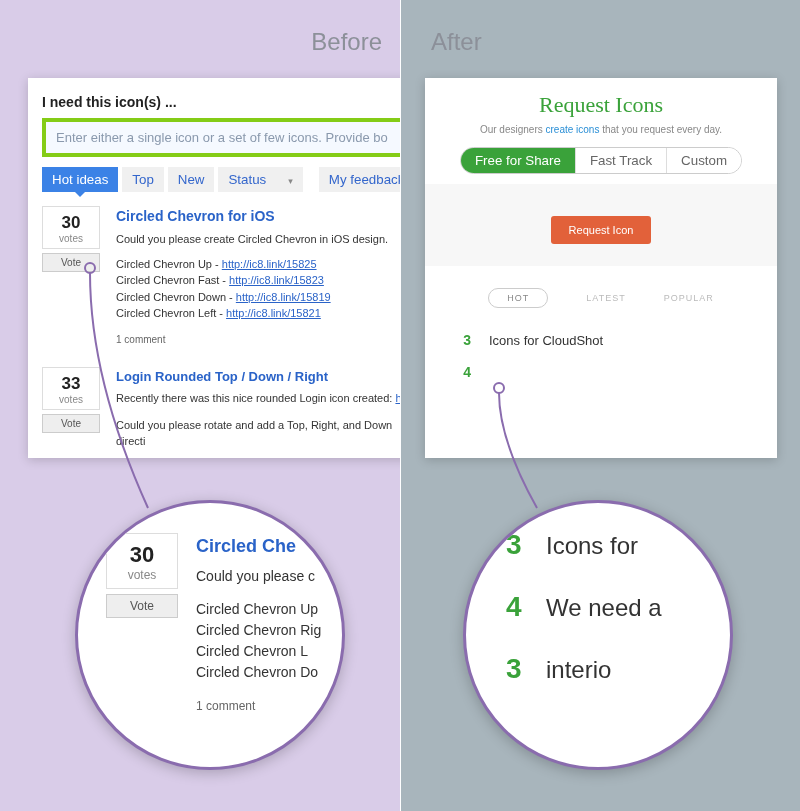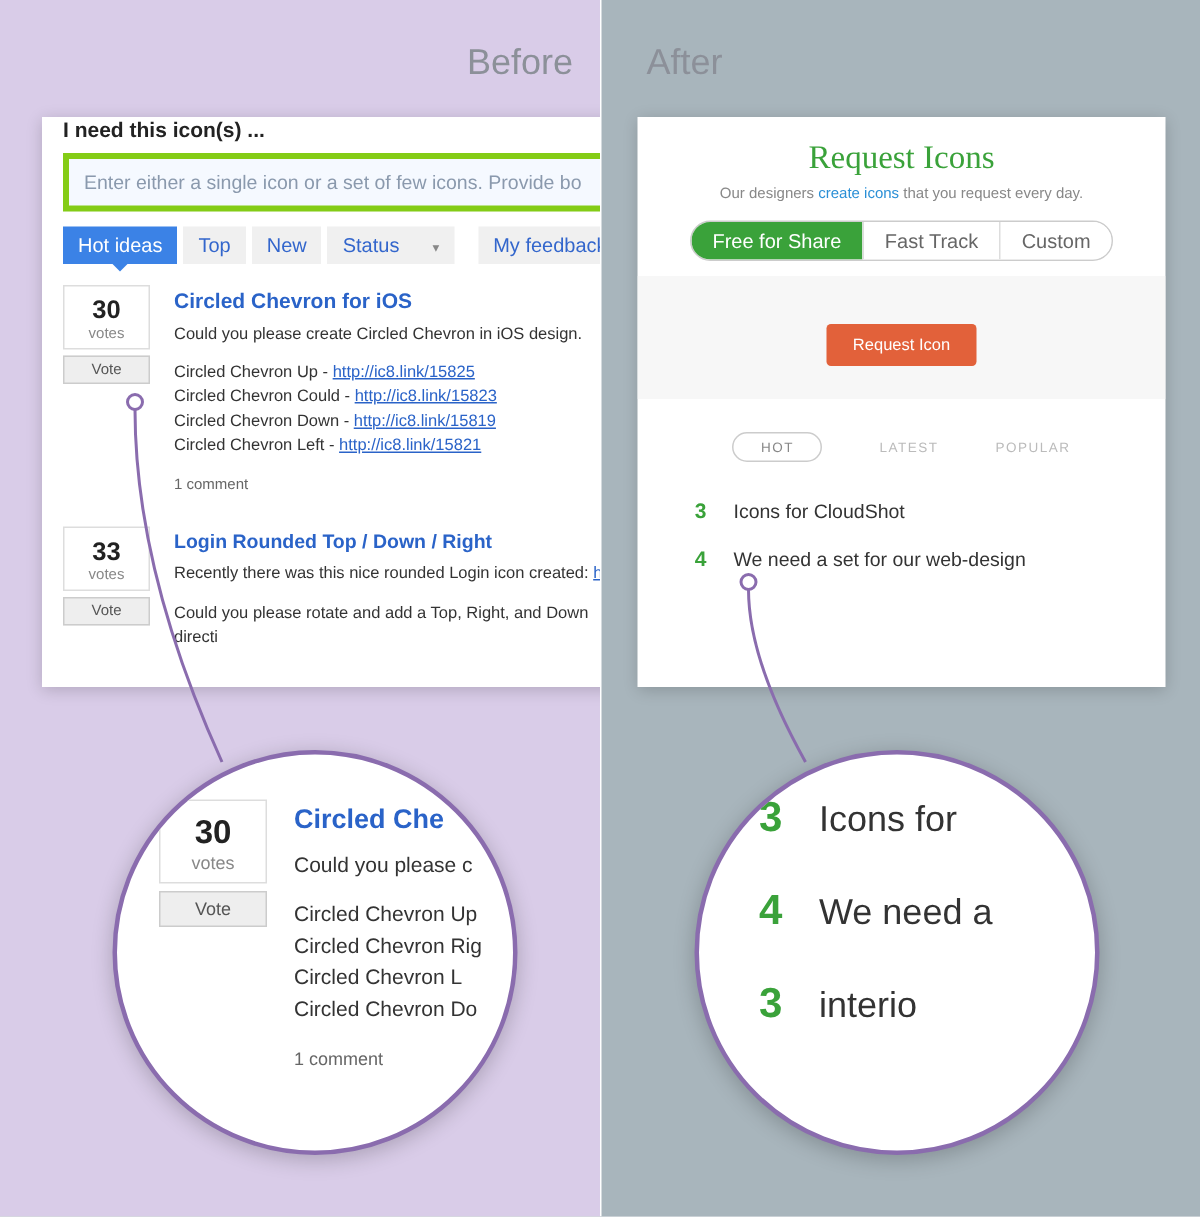--- a/index.html
+++ b/index.html
@@ -43,21 +43,21 @@
     position: absolute;
     background: #fff;
     box-shadow: 0 2px 10px rgba(0,0,0,0.18);
   }
   .before-card {
     top: 78px;
     left: 28px;
     width: 410px;
     height: 380px;
     overflow: hidden;
-    padding: 0 14px;
+    padding: 16px 14px;
   }
   .before-title {
     font-size: 14px;
     font-weight: bold;
     color: #222;
     margin-bottom: 8px;
   }
   .before-input {
     width: 100%;
     border: 4px solid #84cc16;
@@ -328,21 +328,21 @@
             <div class="vote-count">30</div>
             <div class="vote-word">votes</div>
           </div>
           <button class="vote-btn">Vote</button>
         </div>
         <div class="idea-body">
           <div class="idea-title">Circled Chevron for iOS</div>
           <div>Could you please create Circled Chevron in iOS design.</div>
           <div class="idea-lines">
             <div><span>Circled Chevron Up - </span><a href="#">http://ic8.link/15825</a></div>
-            <div><span>Circled Chevron Could - </span><a href="#">http://ic8.link/15823</a></div>
+            <div><span>Circled Chevron Fast - </span><a href="#">http://ic8.link/15823</a></div>
             <div><span>Circled Chevron Down - </span><a href="#">http://ic8.link/15819</a></div>
             <div><span>Circled Chevron Left - </span><a href="#">http://ic8.link/15821</a></div>
           </div>
           <div class="idea-comment">1 comment</div>
         </div>
       </div>
 
       <div class="idea-row">
         <div class="vote-box">
           <div class="vote-frame">
@@ -411,21 +411,20 @@
         <button class="atab">LATEST</button>
         <button class="atab">POPULAR</button>
       </div>
       <div class="after-list">
         <div class="arow">
           <span class="num">3</span>
           <span class="txt">Icons for CloudShot</span>
         </div>
         <div class="arow">
           <span class="num">4</span>
-          <span class="txt">We need a set for our web-design</span>
         </div>
       </div>
     </div>
 
     <svg class="connector" width="140" height="140" style="left:60px;top:380px">
       <circle cx="38" cy="8" r="5" fill="none" stroke="#8a6cae" stroke-width="2"></circle>
       <path d="M38 13 Q38 60 76 128" fill="none" stroke="#8a6cae" stroke-width="2"></path>
     </svg>
 
     <div class="zoom zoom-right">

